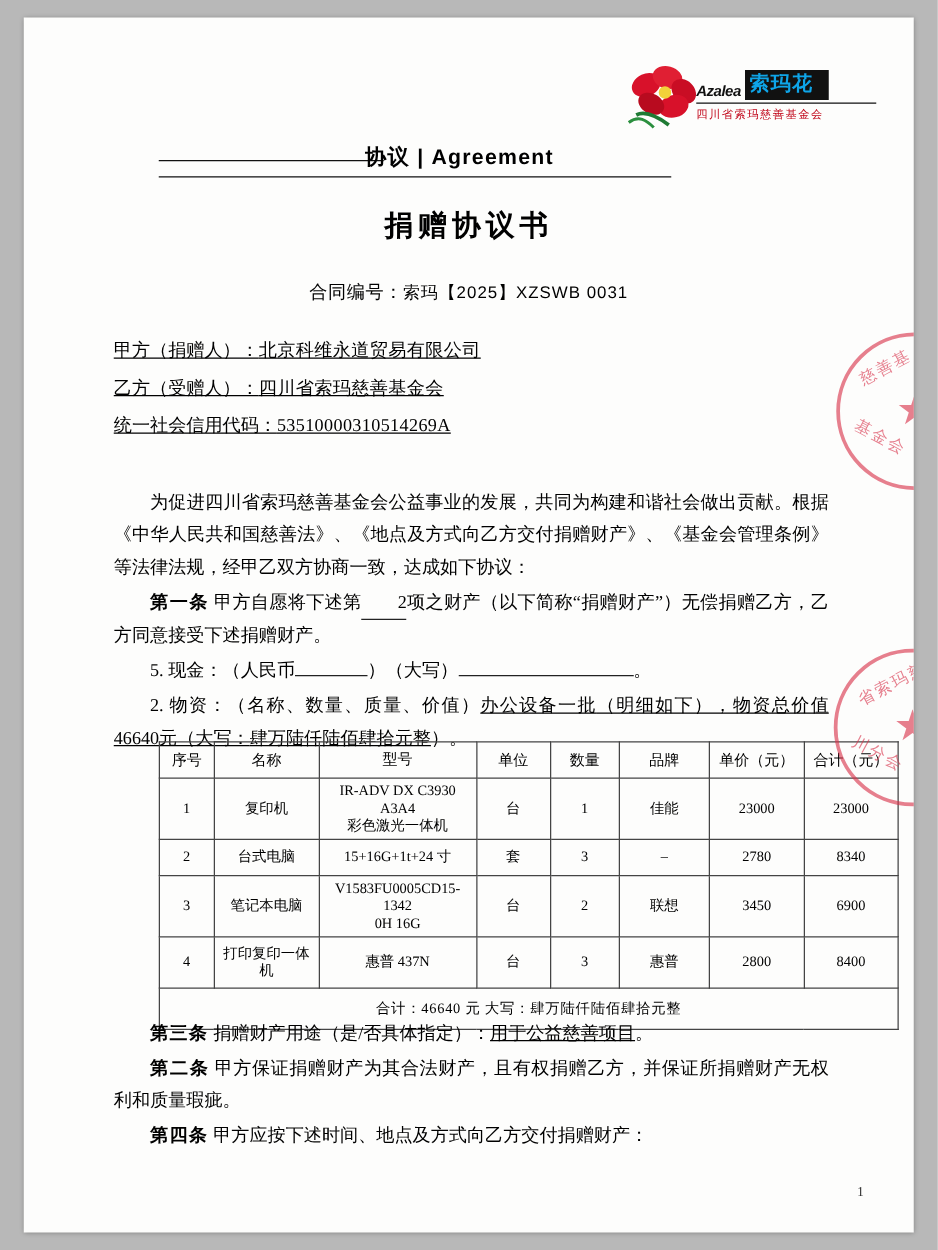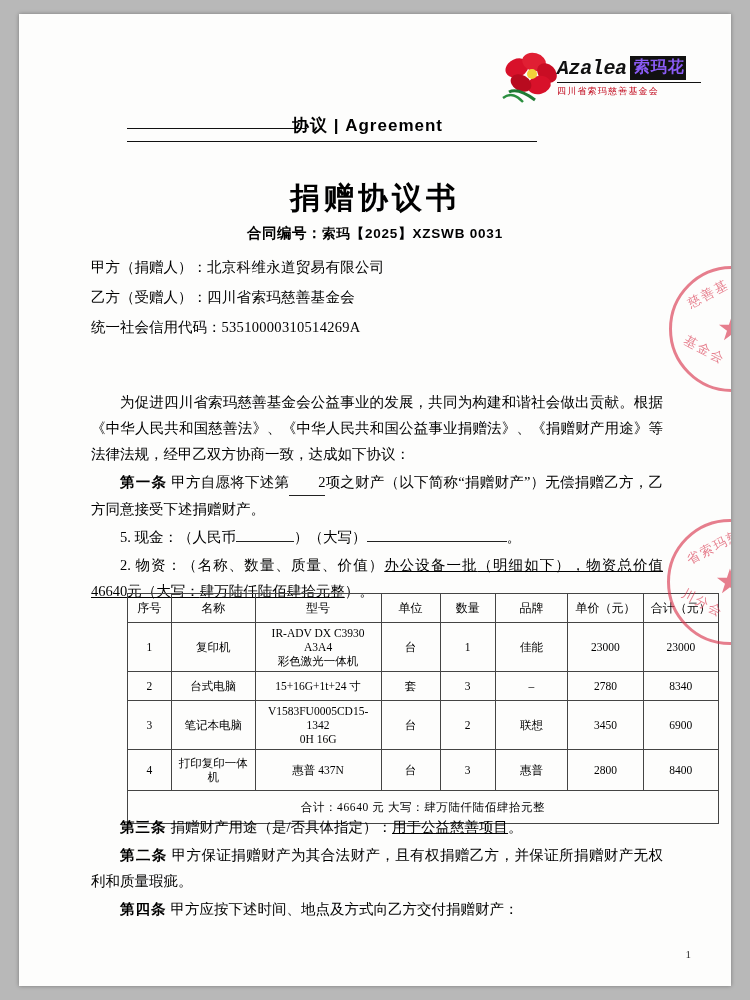--- a/index.html
+++ b/index.html
@@ -41,34 +41,34 @@
     left: 56px;
     top: 4px;
     width: 144px;
   }
   .logo-top-row {
     display: flex;
     align-items: flex-end;
     gap: 3px;
   }
   .logo-azalea {
-    font-family: Liberation Mono, monospace;
-    font-size: 20px;
+    font-family: Liberation Sans, sans-serif;
+    font-size: 12px;
     font-weight: bold;
     font-style: italic;
     color: #111;
     letter-spacing: -0.4px;
   }
   .logo-cn-name {
     background: #111;
-    color: #8b5cf6;
+    color: #0ea5e9;
     font-family: "Liberation Sans", sans-serif;
     font-size: 16px;
     font-weight: bold;
-    padding: 1px 1px 2px 4px;
+    padding: 1px 12px 2px 4px;
     letter-spacing: 1px;
   }
   .logo-rule {
     margin-top: 2px;
     border-top: 1.6px solid #111;
     width: 144px;
   }
   .logo-foundation {
     margin-top: 2px;
     font-family: "Liberation Sans", sans-serif;
@@ -104,52 +104,53 @@
     top: 0;
     font-family: "Liberation Sans", sans-serif;
     font-size: 17px;
     font-weight: bold;
     letter-spacing: 1px;
     white-space: nowrap;
   }
   
   .doc-title {
     position: absolute;
-    top: 164px;
+    top: 151px;
     left: 0;
     width: 100%;
     text-align: center;
     font-family: "Liberation Serif", serif;
-    font-size: 30px;
+    font-size: 23px;
     font-weight: bold;
     letter-spacing: 4px;
   }
   .contract-no {
     position: absolute;
     top: 210px;
     left: 0;
     width: 100%;
     text-align: center;
     font-size: 14.5px;
-    font-weight: bold;
+    font-weight: normal;
     letter-spacing: 0.5px;
   }
   .contract-no .num {
     font-family: "Liberation Sans", sans-serif;
     font-size: 13.5px;
     letter-spacing: 0.8px;
   }
   
   .parties {
     position: absolute;
-    top: 238px;
+    top: 252px;
     left: 72px;
     width: 570px;
     font-size: 14.5px;
     line-height: 30px;
+    text-decoration: underline;
   }
   .parties .mono {
     font-family: "Liberation Serif", serif;
     letter-spacing: 0.3px;
   }
   
   .body-text {
     position: absolute;
     top: 375px;
     left: 72px;
@@ -212,21 +213,21 @@
     height: 22px;
   }
   .goods-table td {
     height: 22px;
   }
   .goods-table tr.tall td {
     height: 34px;
   }
   .col-no { width: 40px; }
   .col-name { width: 82px; }
-  .col-model { width: 122px; }
+  .col-model { width: 122px; font-family: Liberation Mono, monospace; }
   .col-unit { width: 56px; }
   .col-qty { width: 52px; }
   .col-brand { width: 70px; }
   .col-price { width: 72px; }
   .col-total { width: 72px; }
   .sum-row td {
     height: 26px;
     letter-spacing: 0.6px;
     font-family: Liberation Serif, serif;
   }
@@ -343,21 +344,21 @@
     </div>
     <div>
       <span>乙方（受赠人）：</span><span class="mono">四川省索玛慈善基金会</span>
     </div>
     <div>
       <span>统一社会信用代码：</span><span class="mono">53510000310514269A</span>
     </div>
   </div>
 
   <div class="body-text">
-    <p class="indent2">为促进四川省索玛慈善基金会公益事业的发展，共同为构建和谐社会做出贡献。根据《中华人民共和国慈善法》、《中华人民共和国公益事业捐赠法》、《捐赠财产用途》等法律法规，经甲乙双方协商一致，达成如下协议：</p>
+    <p class="indent2">为促进四川省索玛慈善基金会公益事业的发展，共同为构建和谐社会做出贡献。根据《中华人民共和国慈善法》、《地点及方式向乙方交付捐赠财产》、《基金会管理条例》等法律法规，经甲乙双方协商一致，达成如下协议：</p>
     <p class="indent2">
       <span class="art-label">第一条</span><span>甲方自愿将下述第</span><span class="num-u">2</span><span>项之财产（以下简称“捐赠财产”）无偿捐赠乙方，乙方同意接受下述捐赠财产。</span>
     </p>
     <p class="indent2">
       <span>5. 现金：（人民币</span><span class="blank-line"></span><span>）（大写）</span><span class="blank-long"></span><span>。</span>
     </p>
     <p class="indent2">
       <span>2. 物资：（名称、数量、质量、价值）</span><span class="u">办公设备一批</span><span class="u">（明细如下），物资总价值</span><span class="u">46640</span><span class="u">元（大写：</span><span class="u">肆万陆仟陆佰肆拾元整</span><span>）。</span>
     </p>
   </div>

